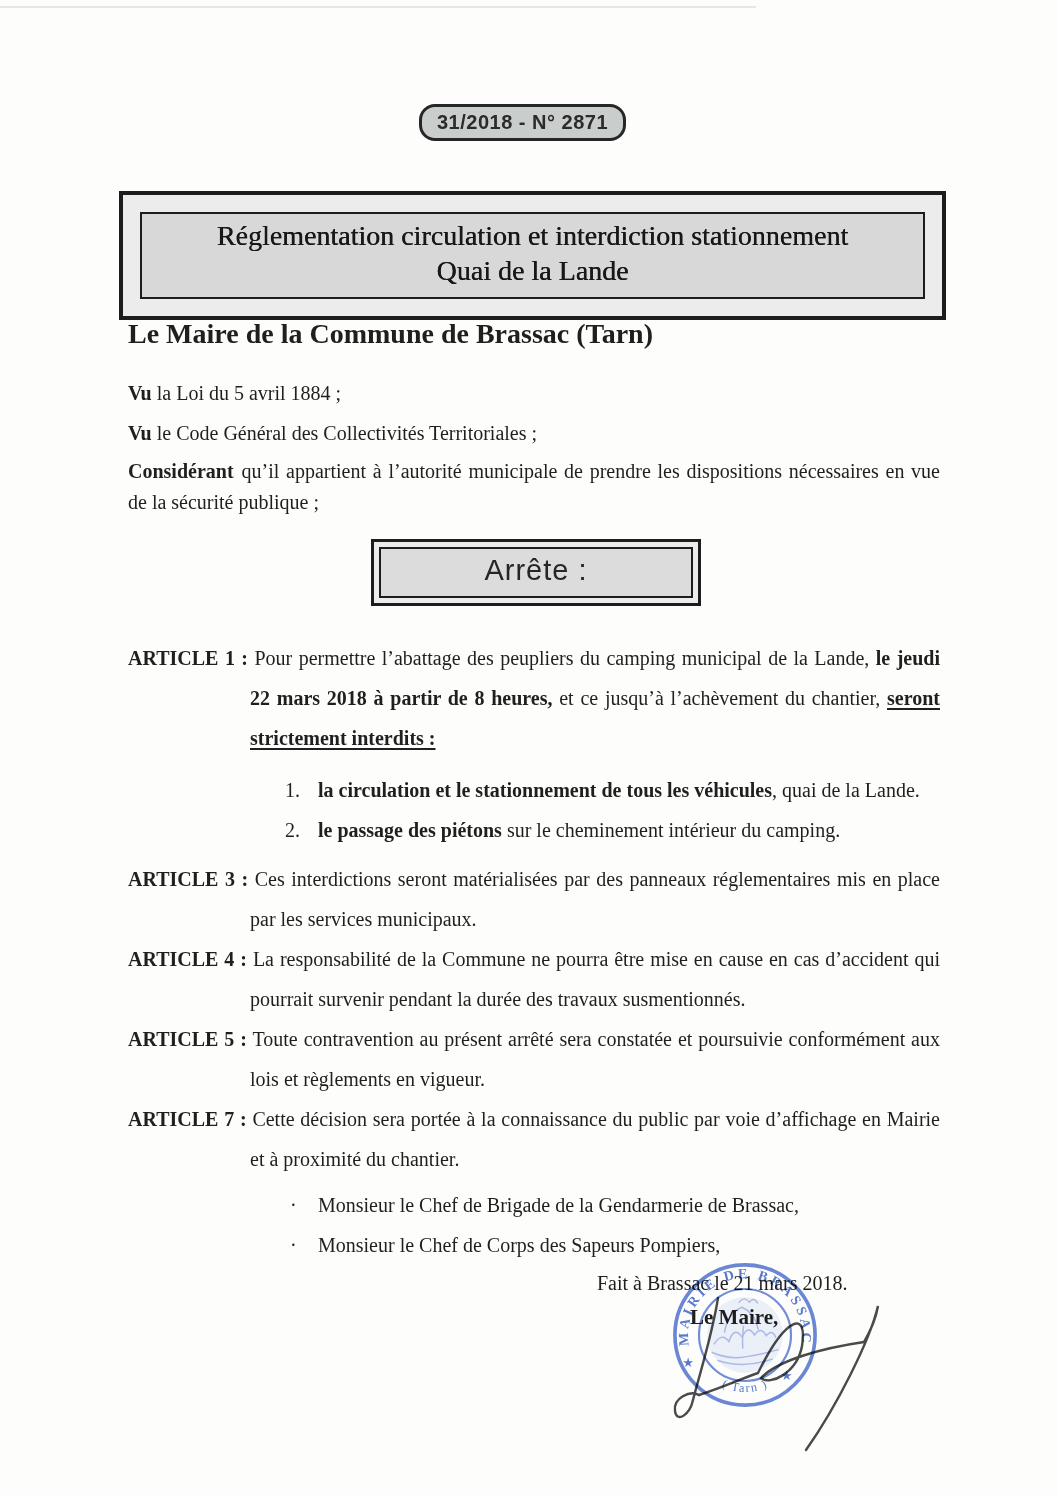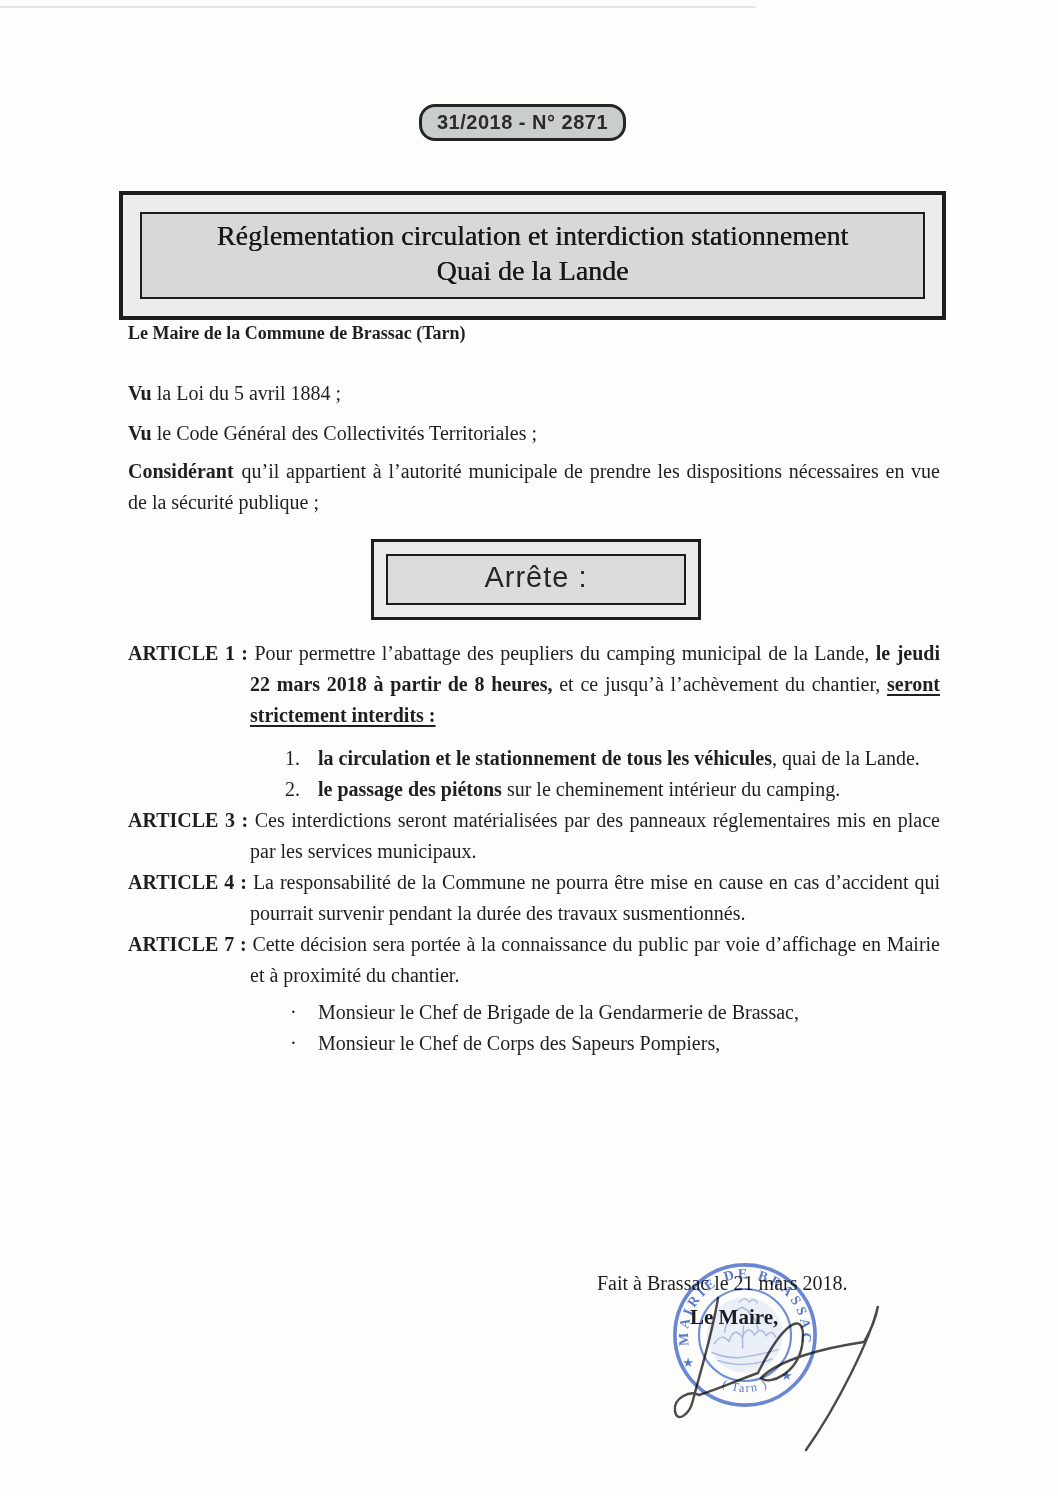--- a/index.html
+++ b/index.html
@@ -27,44 +27,44 @@
   }
   .title-inner {
     border:2px solid #1d1d1d; background:#d8d8d8; text-align:center;
     padding:5px 8px 9px; font-size:28px; line-height:1.24; color:#181818;
     text-shadow:0.35px 0 currentColor;
   }
 
   
   .preamble { position:absolute; top:318px; left:128px; width:812px; font-size:20px; line-height:31px; }
   .preamble p { margin:0; }
-  .p-author { font-weight:bold; font-size:18px; }
+  .p-author { font-weight:bold; font-size:28px; }
   .p-vu1 { margin-top:29px !important; }
   .p-vu2 { margin-top:9px !important; }
   .p-cons { margin-top:7px !important; text-align:justify; }
   .b { font-weight:bold; }
   .b-gap { margin-right:8px; }
 
   
   .arrete-box {
     position:absolute; top:539px; left:371px; width:330px;
-    box-sizing:border-box; border:3px solid #1d1d1d; background:#ececec; padding:12px;
+    box-sizing:border-box; border:3px solid #1d1d1d; background:#ececec; padding:5px;
   }
   .arrete-inner {
     border:2px solid #1d1d1d; background:#dcdcdc; text-align:center;
     font-family:"Liberation Sans", sans-serif; font-size:29px; color:#262626;
     padding:5px 0 9px; letter-spacing:1px;
   }
 
   
-  .body-block { position:absolute; top:638px; left:128px; width:812px; font-size:20px; line-height:31px; }
+  .body-block { position:absolute; top:638px; left:128px; width:812px; font-size:20px; line-height:40px; }
   .article { margin:0; padding-left:122px; text-indent:-122px; text-align:justify; }
   .art-label { font-weight:bold; }
   .u { text-decoration:underline; text-underline-offset:3px; }
-  .gap-top { }
+  .gap-top { margin-top:9px; }
 
   .num-list { margin:12px 0 0 157px; }
   .num-item { display:flex; }
   .num-col { flex:0 0 33px; }
   .num-text { flex:1; text-align:justify; }
 
   .bullet-list { margin:6px 0 0 162px; }
   .bullet-item { display:flex; }
   .bullet-col { flex:0 0 28px; text-align:left; }
   .bullet-text { flex:1; }
@@ -121,20 +121,21 @@
         <span class="num-text"><span class="b">la circulation et le stationnement de tous les véhicules</span><span>, quai de la Lande.</span></span>
       </div>
       <div class="num-item">
         <span class="num-col">2.</span>
         <span class="num-text"><span class="b">le passage des piétons</span><span> sur le cheminement intérieur du camping.</span></span>
       </div>
     </div>
 
     <p class="article gap-top"><span class="art-label">ARTICLE 3&nbsp;:</span><span> Ces interdictions seront matérialisées par des panneaux réglementaires mis en place par les services municipaux.</span></p>
     <p class="article"><span class="art-label">ARTICLE 4&nbsp;:</span><span> La responsabilité de la Commune ne pourra être mise en cause en cas d’accident qui pourrait survenir pendant la durée des travaux susmentionnés.</span></p>
+    <p class="article"><span class="art-label">ARTICLE 5&nbsp;:</span><span> Toute contravention au présent arrêté sera constatée et poursuivie conformément aux lois et règlements en vigueur.</span></p>
     <p class="article"><span class="art-label">ARTICLE 7&nbsp;:</span><span> Cette décision sera portée à la connaissance du public par voie d’affichage en Mairie et à proximité du chantier.</span></p>
 
     <div class="bullet-list">
       <div class="bullet-item">
         <span class="bullet-col">·</span>
         <span class="bullet-text">Monsieur le Chef de Brigade de la Gendarmerie de Brassac,</span>
       </div>
       <div class="bullet-item">
         <span class="bullet-col">·</span>
         <span class="bullet-text">Monsieur le Chef de Corps des Sapeurs Pompiers,</span>

